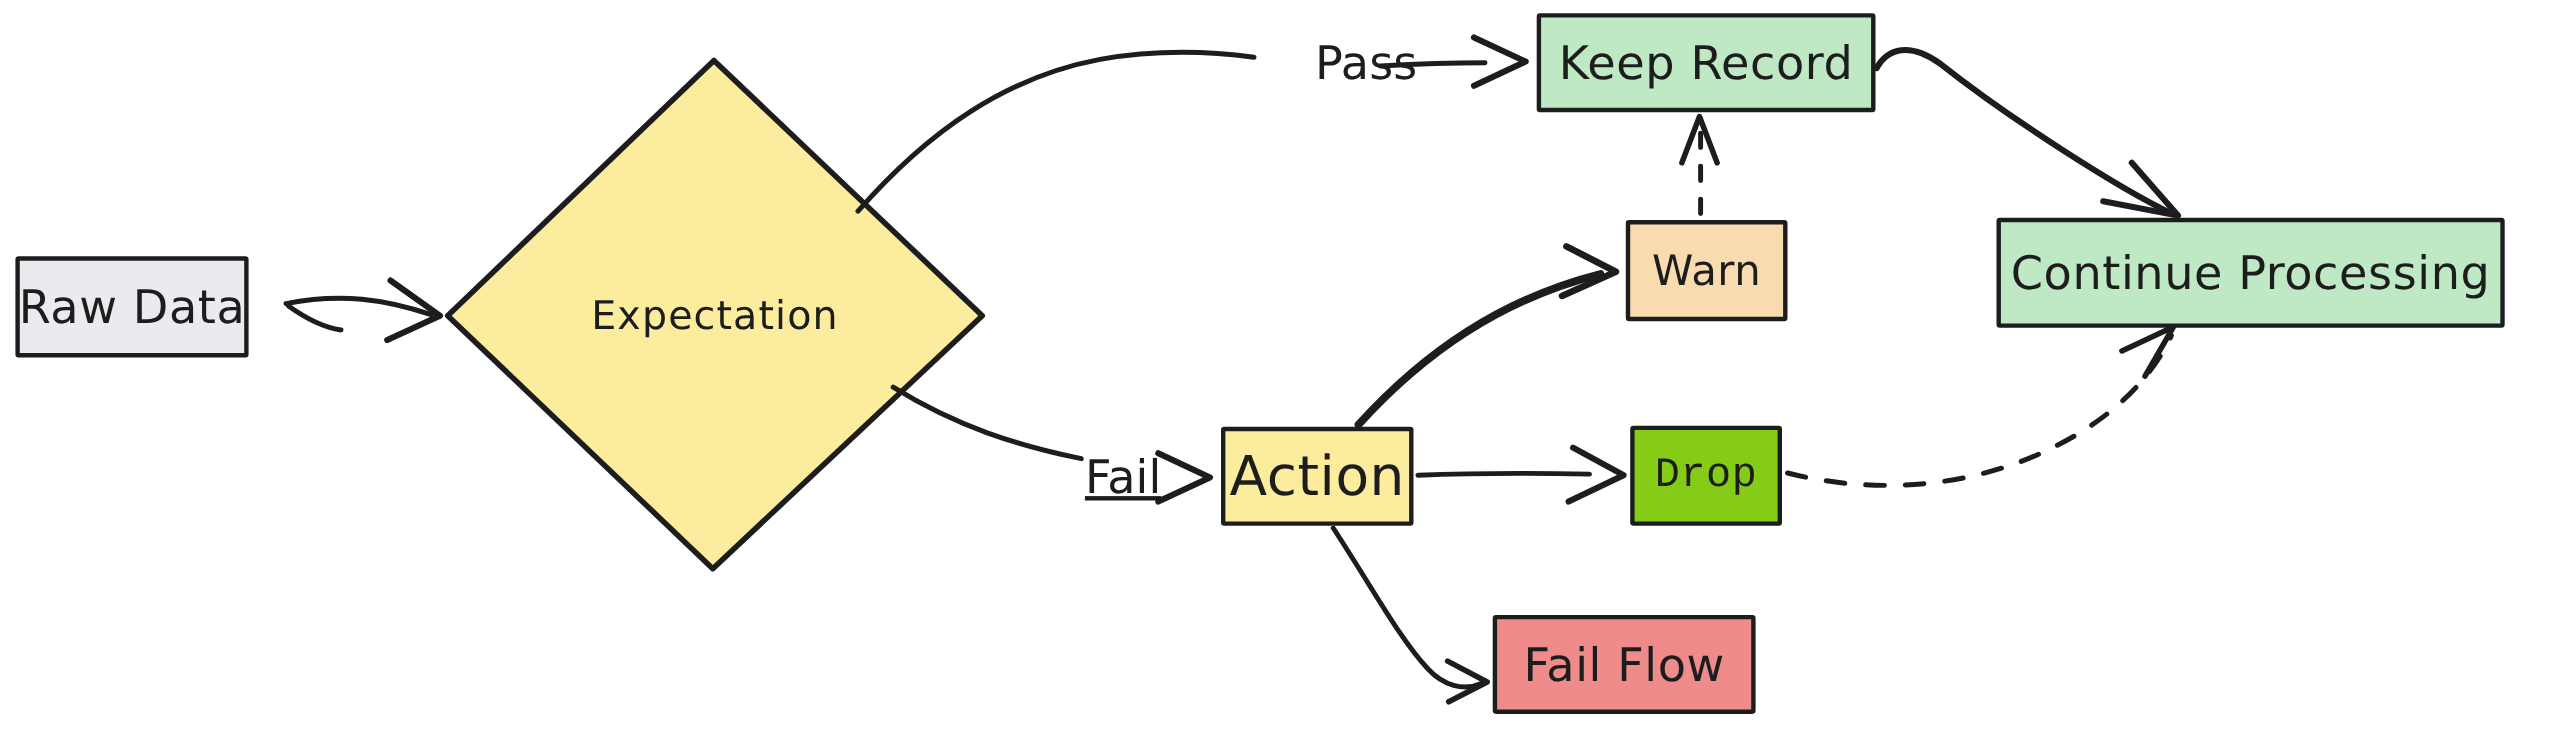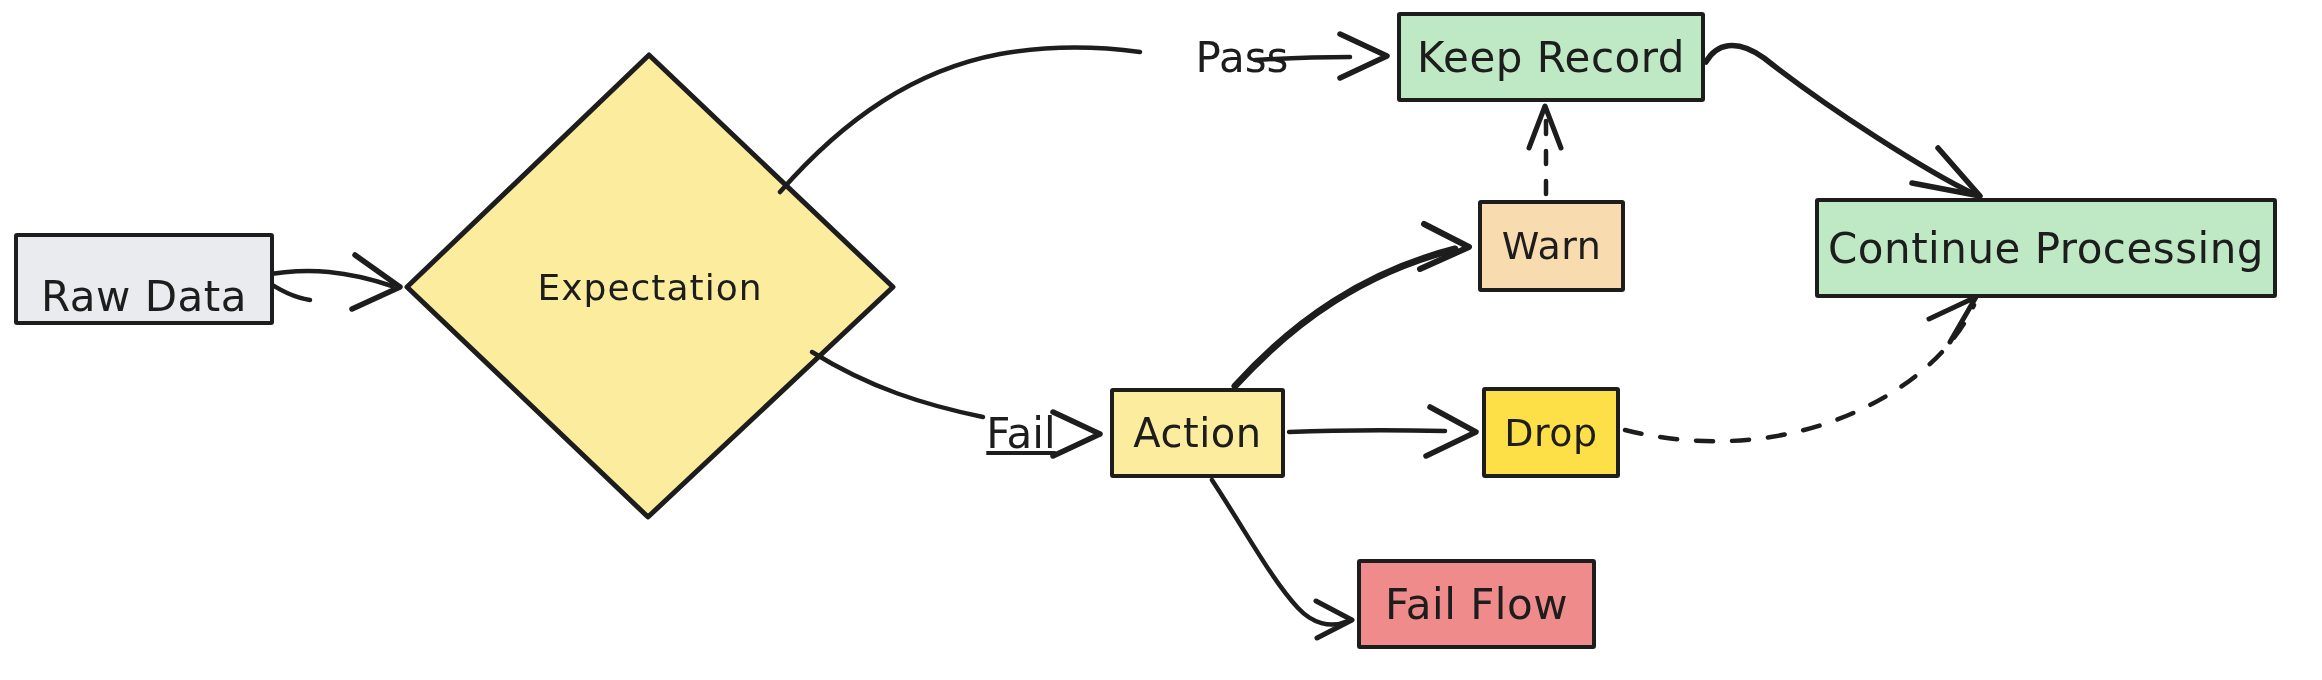--- a/index.html
+++ b/index.html
@@ -15,24 +15,24 @@
     position:absolute;
     box-sizing:border-box;
     border:4.5px solid #1d1d1d;
     border-radius:3px;
     display:flex;align-items:center;justify-content:center;
     color:#1d1d1d;
     font-size:40px;
     letter-spacing:0.5px;
     white-space:nowrap;
   }
-  .node-raw-data{left:14px;top:233px;width:260px;height:92px;font-size:42px;align-items:flex-end;}
+  .node-raw-data{left:14px;top:233px;width:212px;height:92px;font-size:42px;}
   .node-keep-record{left:1397px;top:12px;width:308px;height:90px;font-size:42px;}
   .node-warn{left:1478px;top:200px;width:147px;height:92px;font-size:38px;}
-  .node-action{left:1110px;top:388px;width:175px;height:90px;font-size:40px;}
+  .node-action{left:1110px;top:388px;width:175px;height:90px;font-size:50px;}
   .node-drop{left:1482px;top:387px;width:138px;height:91px;font-size:38px;}
   .node-fail-flow{left:1357px;top:559px;width:239px;height:90px;font-size:42px;}
   .node-continue{left:1815px;top:198px;width:462px;height:100px;font-size:42px;}
   .diamond-label{
     position:absolute;left:460px;top:250px;width:380px;height:74px;
     display:flex;align-items:center;justify-content:center;
     color:#1d1d1d;font-size:36px;letter-spacing:1px;
   }
   .edge-label{
     position:absolute;
@@ -94,21 +94,21 @@
   </div>
 
   <div class="node node-keep-record" style="background-color: rgb(191, 233, 196);">
     <span>Keep Record</span>
   </div>
 
   <div class="node node-action" style="background-color: rgb(252, 236, 158);">
     <span>Action</span>
   </div>
 
-  <div class="node node-drop" style="background-color: #fde047;">
+  <div class="node node-drop" style="background-color: #84cc16; font-family: Liberation Mono, monospace;">
     <span>Drop</span>
   </div>
 
   <div class="node node-fail-flow" style="background-color: rgb(239, 139, 139);">
     <span>Fail Flow</span>
   </div>
 
   <div class="node node-continue" style="background-color: rgb(191, 233, 196);">
     <span>Continue Processing</span>
   </div>

